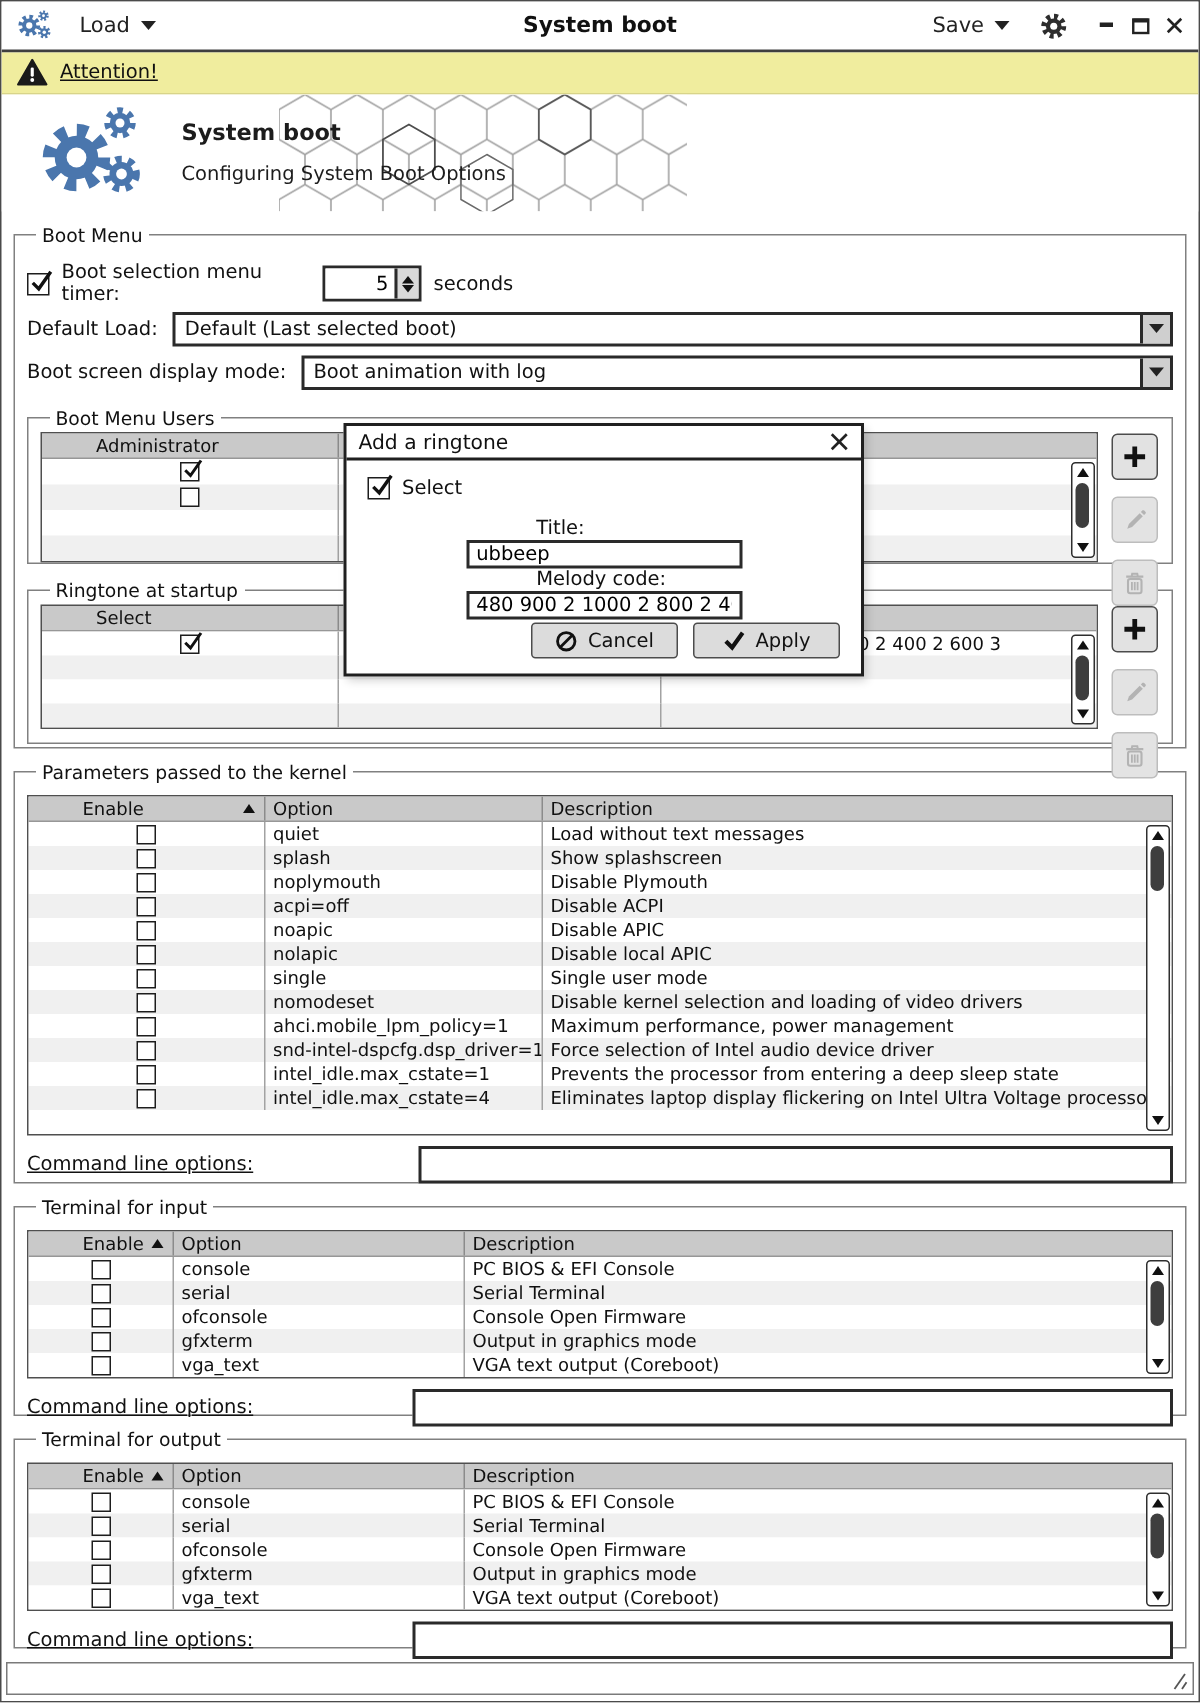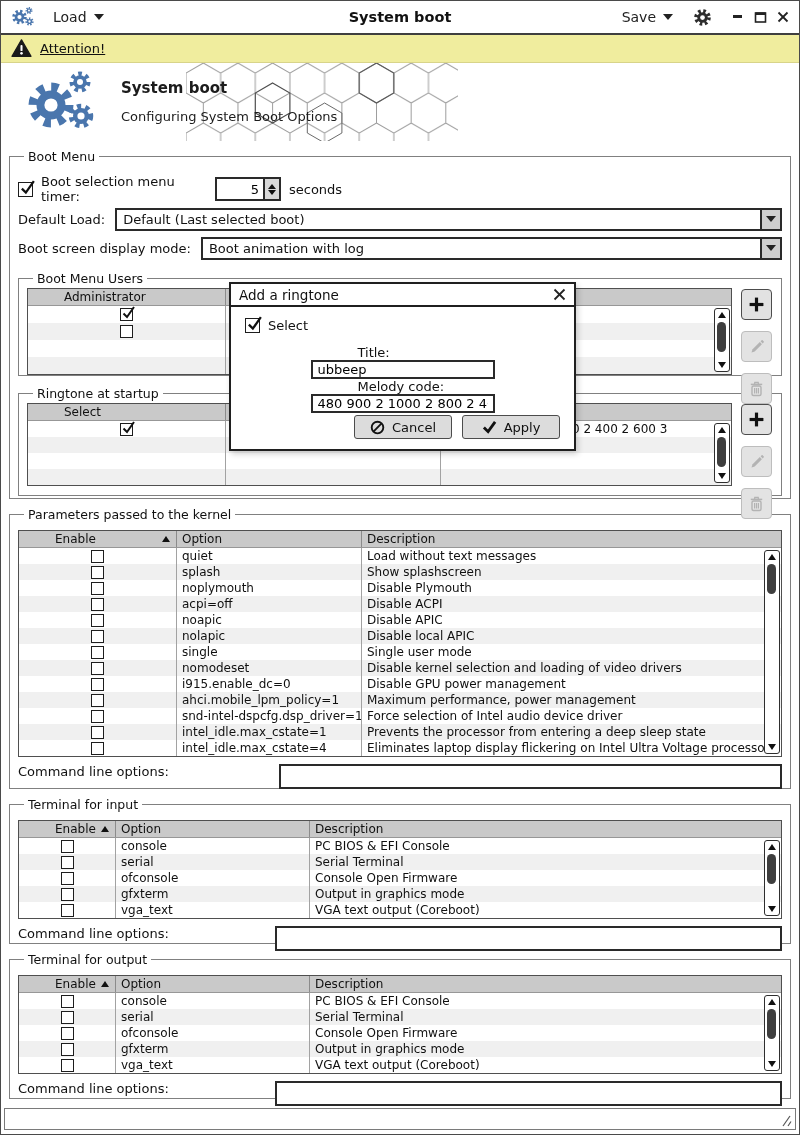--- a/index.html
+++ b/index.html
@@ -79,21 +79,21 @@
   .cols-users{ grid-template-columns:197px 213px 1fr; }
   .cols-ring{ grid-template-columns:197px 215px 1fr; }
   .cols-kern{ grid-template-columns:157px 185px 1fr; }
   .cols-term{ grid-template-columns:96px 194px 1fr; }
   
   .vscroll{ position:absolute; right:1px; top:19px; bottom:2px; width:16px; border:1.6px solid #2e2e2e; border-radius:3px; background:#fff; display:flex; flex-direction:column; align-items:center; justify-content:space-between; padding:3px 0; }
   .sb-up{ width:0;height:0;border-left:4.5px solid transparent;border-right:4.5px solid transparent;border-bottom:6px solid #111; }
   .sb-down{ width:0;height:0;border-left:4.5px solid transparent;border-right:4.5px solid transparent;border-top:6px solid #111; }
   .sb-thumb{ position:absolute; top:13px; left:2.2px; width:8.5px; height:30px; background:#3e3e3e; border-radius:5px; }
   
-  .cmd-row{ display:flex; align-items:flex-start; margin-top:7px; gap:10px; font-size:13px; color:#111; }
+  .cmd-row{ display:flex; align-items:center; margin-top:7px; gap:10px; font-size:13px; color:#111;text-decoration:underline; }
   .cmd-row input{ flex:1; height:25px; border:2px solid #2a2a2a; font-size:13px; padding:0 6px; font-family:inherit; outline:none; margin-left:100px; }
   .cmd-row.tight input{ margin-left:96px; }
   
   .mt6{ margin-top:6px; }
   
   .dialog{ position:absolute; left:228px; top:281px; width:347px; background:#fff; border:2px solid #1f1f1f; box-shadow:2px 3px 6px rgba(0,0,0,0.18); z-index:50; }
   .dlg-title{ height:23px; display:flex; align-items:center; justify-content:space-between; padding:0 8px; border-bottom:2px solid #1f1f1f; font-size:13.5px; color:#111; }
   .dlg-body{ padding:9px 14px 10px 14px; }
   .dlg-row{ display:flex; align-items:center; font-size:13px; color:#111; }
   .dlg-select{ gap:8px; height:18px; }
@@ -459,27 +459,20 @@
           <div class="tc center">
             <span class="cb"></span>
           </div>
           <div class="tc">nomodeset</div>
           <div class="tc">Disable kernel selection and loading of video drivers</div>
         </div>
       <div class="trow cols-kern">
           <div class="tc center">
             <span class="cb"></span>
           </div>
-          <div class="tc">i915.enable_dc=0</div>
-          <div class="tc">Disable GPU power management</div>
-        </div>
-      <div class="trow cols-kern">
-          <div class="tc center">
-            <span class="cb"></span>
-          </div>
           <div class="tc">ahci.mobile_lpm_policy=1</div>
           <div class="tc">Maximum performance, power management</div>
         </div>
       <div class="trow cols-kern">
           <div class="tc center">
             <span class="cb"></span>
           </div>
           <div class="tc">snd-intel-dspcfg.dsp_driver=1</div>
           <div class="tc">Force selection of Intel audio device driver</div>
         </div>

